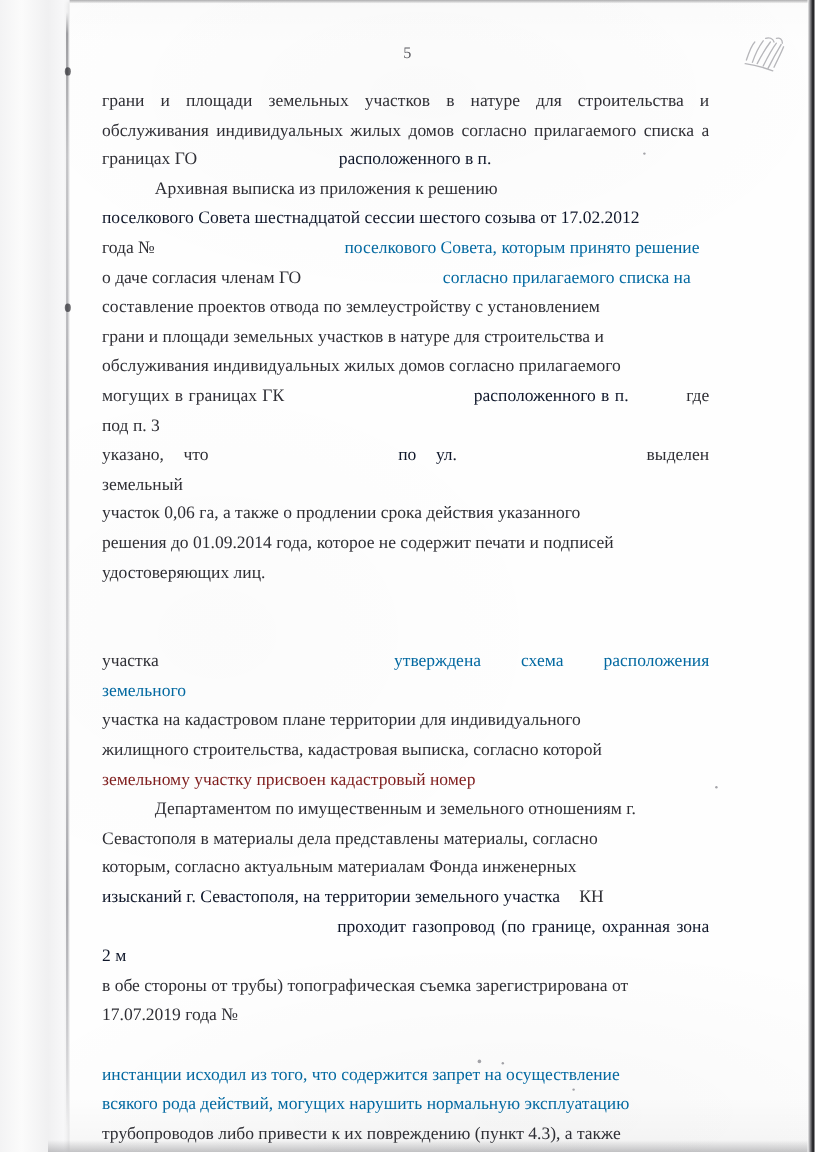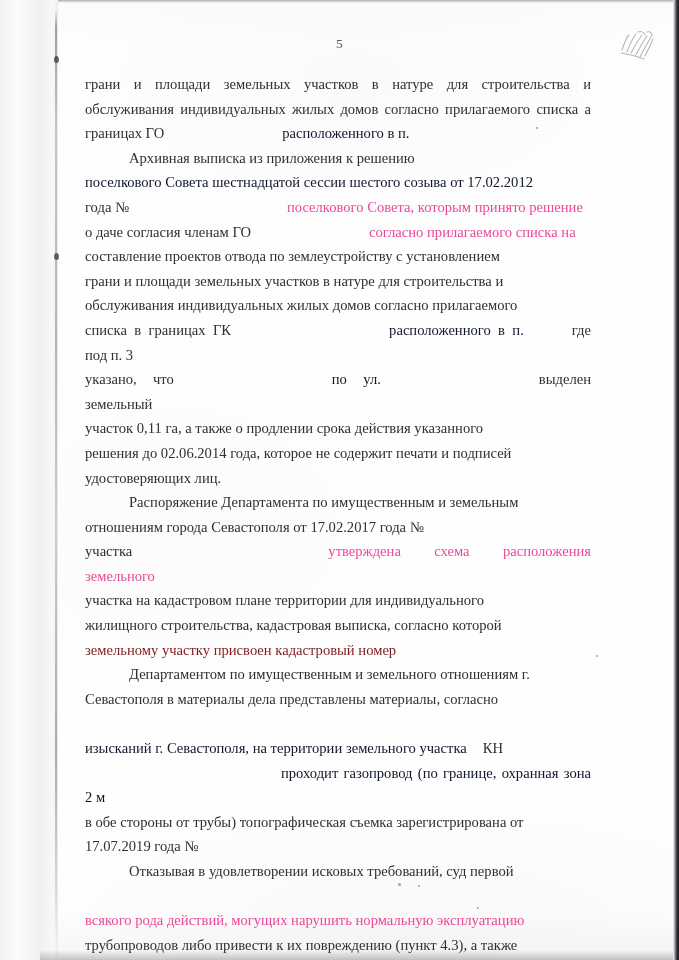--- a/index.html
+++ b/index.html
@@ -155,21 +155,21 @@
     display: inline-block;
     vertical-align: baseline;
   }
   .b-sm  { width: 48px; }
   .b-md  { width: 78px; }
   .b-lg  { width: 118px; }
   .b-xl  { width: 158px; }
   .b-xxl { width: 196px; }
 
   
-  .fade1 { color: #ec4899; }
+  .fade1 { color: #0369a1; }
   .fade2 { color: #0f172a; }
   .fade3 { color: #7f1d1d; }
 
   .speck {
     position: absolute;
     border-radius: 50%;
     background: rgba(90,90,98,0.55);
   }
 </style>
 </head>
@@ -216,49 +216,49 @@
     </p>
 
     <p class="para indent">
       <span>Архивная выписка из приложения к решению</span><br>
       <span class="fade2">поселкового Совета шестнадцатой сессии шестого созыва от 17.02.2012</span><br>
       <span>года №</span><span class="blank b-xl"></span><span class="fade1">поселкового Совета, которым принято решение</span><br>
       <span>о даче согласия членам ГО</span><span class="blank b-lg"></span><span class="fade1">согласно прилагаемого списка на</span><br>
       <span>составление проектов отвода по землеустройству с установлением</span><br>
       <span>грани и площади земельных участков в натуре для строительства и</span><br>
       <span>обслуживания индивидуальных жилых домов согласно прилагаемого</span><br>
-      <span>списка в границах ГК</span><span class="blank b-xl"></span><span class="fade2">расположенного в п.</span><span class="blank b-sm"></span><span>где под п. 3</span><br>
+      <span>могущих в границах ГК</span><span class="blank b-xl"></span><span class="fade2">расположенного в п.</span><span class="blank b-sm"></span><span>где под п. 3</span><br>
       <span>указано, что</span><span class="blank b-xl"></span><span class="fade2">по ул.</span><span class="blank b-xl"></span><span>выделен земельный</span><br>
-      <span>участок 0,11 га, а также о продлении срока действия указанного</span><br>
-      <span>решения до 02.06.2014 года, которое не содержит печати и подписей</span><br>
+      <span>участок 0,06 га, а также о продлении срока действия указанного</span><br>
+      <span>решения до 01.09.2014 года, которое не содержит печати и подписей</span><br>
       <span>удостоверяющих лиц.</span>
     </p>
 
     <p class="para indent">
-      <span>Распоряжение Департамента по имущественным и земельным</span><br>
-      <span>отношениям города Севастополя от 17.02.2017 года №</span><br>
+      <br>
+      <br>
       <span>участка</span><span class="blank b-xxl"></span><span class="fade1">утверждена схема расположения земельного</span><br>
       <span>участка на кадастровом плане территории для индивидуального</span><br>
       <span>жилищного строительства, кадастровая выписка, согласно которой</span><br>
       <span class="fade3">земельному участку присвоен кадастровый номер</span>
     </p>
 
     <p class="para indent">
       <span>Департаментом по имущественным  и земельного отношениям г.</span><br>
       <span>Севастополя в материалы дела представлены материалы, согласно</span><br>
-      <br>
+      <span>которым, согласно актуальным материалам Фонда инженерных</span><br>
       <span class="fade2">изысканий г. Севастополя, на территории земельного участка</span><span class="blank" style="width:16px"></span><span>КН</span><br>
       <span class="blank b-xxl"></span><span class="fade2">проходит газопровод (по границе, охранная зона 2 м</span><br>
       <span>в обе стороны от трубы) топографическая съемка зарегистрирована от</span><br>
       <span>17.07.2019 года №</span>
     </p>
 
     <p class="para indent">
-      <span>Отказывая в удовлетворении исковых требований, суд первой</span><br>
-      <br>
+      <br>
+      <span class="fade1">инстанции исходил из того, что содержится запрет на осуществление</span><br>
       <span class="fade1">всякого рода действий, могущих нарушить нормальную эксплуатацию</span><br>
       <span>трубопроводов либо привести к их повреждению (пункт 4.3), а также</span><br>
       <span class="blank b-md"></span><br>
       <span class="blank b-xxl"></span><br>
       <br>
       <span class="blank b-xxl"></span><br>
       <br>
       
     </p>
 

